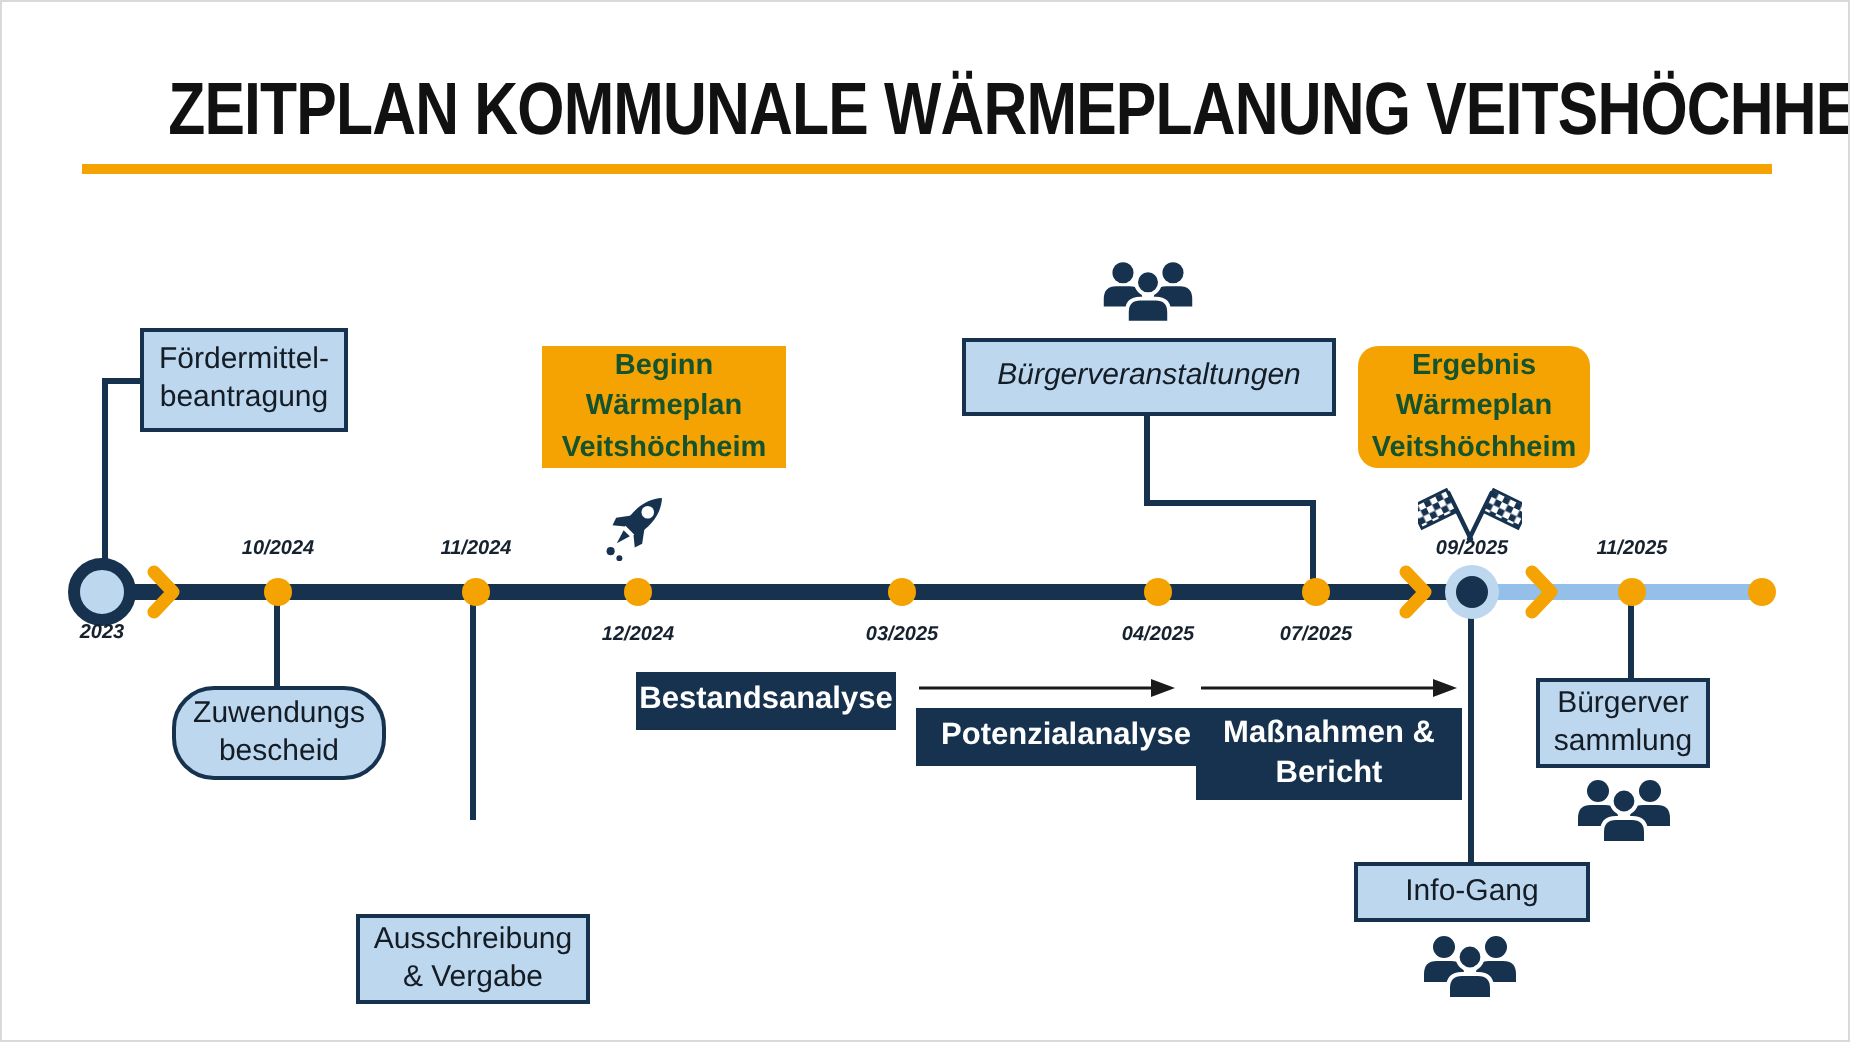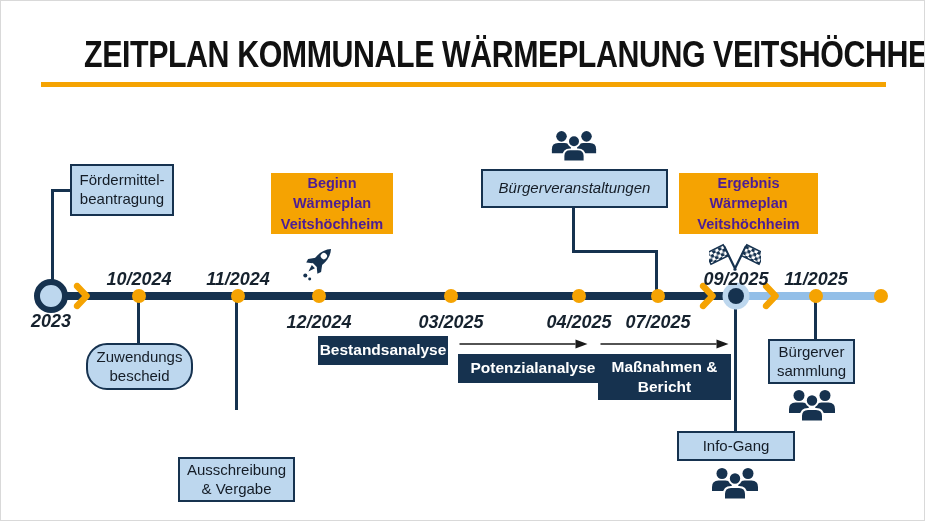--- a/index.html
+++ b/index.html
@@ -30,38 +30,38 @@
     background:#BDD7EE; transform:translate(-50%,-50%);
   }
   .halo-core {
     position:absolute; width:16px; height:16px; border-radius:50%;
     background:#16324F; transform:translate(-50%,-50%);
   }
   .chev { position:absolute; transform:translate(-50%,-50%); }
 
   .date {
     position:absolute; transform:translateX(-50%); font-style:italic;
-    font-size:18px; font-weight:600; color:#16222e; white-space:nowrap;
+    font-size:10px; font-weight:600; color:#16222e; white-space:nowrap;
   }
 
   .conn { position:absolute; }
   .conn-v { width:3px; background:#16324F; }
   .elbow-tl { border-left:3px solid #16324F; border-top:3px solid #16324F; }
   .elbow-bl { border-left:3px solid #16324F; border-bottom:3px solid #16324F; }
 
   .box {
     position:absolute; display:flex; align-items:center; justify-content:center;
     text-align:center; white-space:pre-line; line-height:1.25;
   }
   .box-blue {
     background:#BDD7EE; border:2.5px solid #16324F; color:#141c26; font-size:15px;
   }
   .box-blue.italic { font-style:italic; }
   .box-orange {
-    background:#F5A302; color:#4c1d95; font-weight:700; font-size:14.5px; line-height:1.4;
+    background:#F5A302; color:#14532d; font-weight:700; font-size:14.5px; line-height:1.4;
   }
   .box-dark {
     background:#16324F; color:#ffffff; font-size:15.5px; font-weight:600; line-height:1.3;
   }
   .arrow-thin { position:absolute; height:12px; }
   .icon { position:absolute; }
 </style>
 </head>
 <body>
 
@@ -175,21 +175,21 @@
   <div class="box box-blue" style="left:177px; top:408px; width:117px; height:45px;margin-top:48px;">Ausschreibung
 &amp; Vergabe</div>
   <div class="box box-blue italic" style="left:480px; top:168px; width:187px; height:39px;">Bürgerveranstaltungen</div>
   <div class="box box-blue" style="left:676px; top:430px; width:118px; height:30px;">Info-Gang</div>
   <div class="box box-blue" style="left:767px; top:338px; width:87px; height:45px;">Bürgerver
 sammlung</div>
 
   <div class="box box-orange" style="left:270px; top:172px; width:122px; height:61px;">Beginn
 Wärmeplan
 Veitshöchheim</div>
-  <div class="box box-orange" style="left:678px; top:172px; width:139px; height:61px;">Ergebnis
+  <div class="box box-orange" style="left:678px; top:172px; width:116px; height:61px;border-radius:10px;">Ergebnis
 Wärmeplan
 Veitshöchheim</div>
 
   <svg class="arrow-thin" style="left:317px; top:337px;" width="130" height="12">
       <use href="#thin-arrow"></use>
     </svg>
   <svg class="arrow-thin" style="left:457px; top:337px;" width="131" height="12">
       <use href="#thin-arrow"></use>
     </svg>
   <svg class="arrow-thin" style="left:597px; top:337px;" width="133" height="12">

